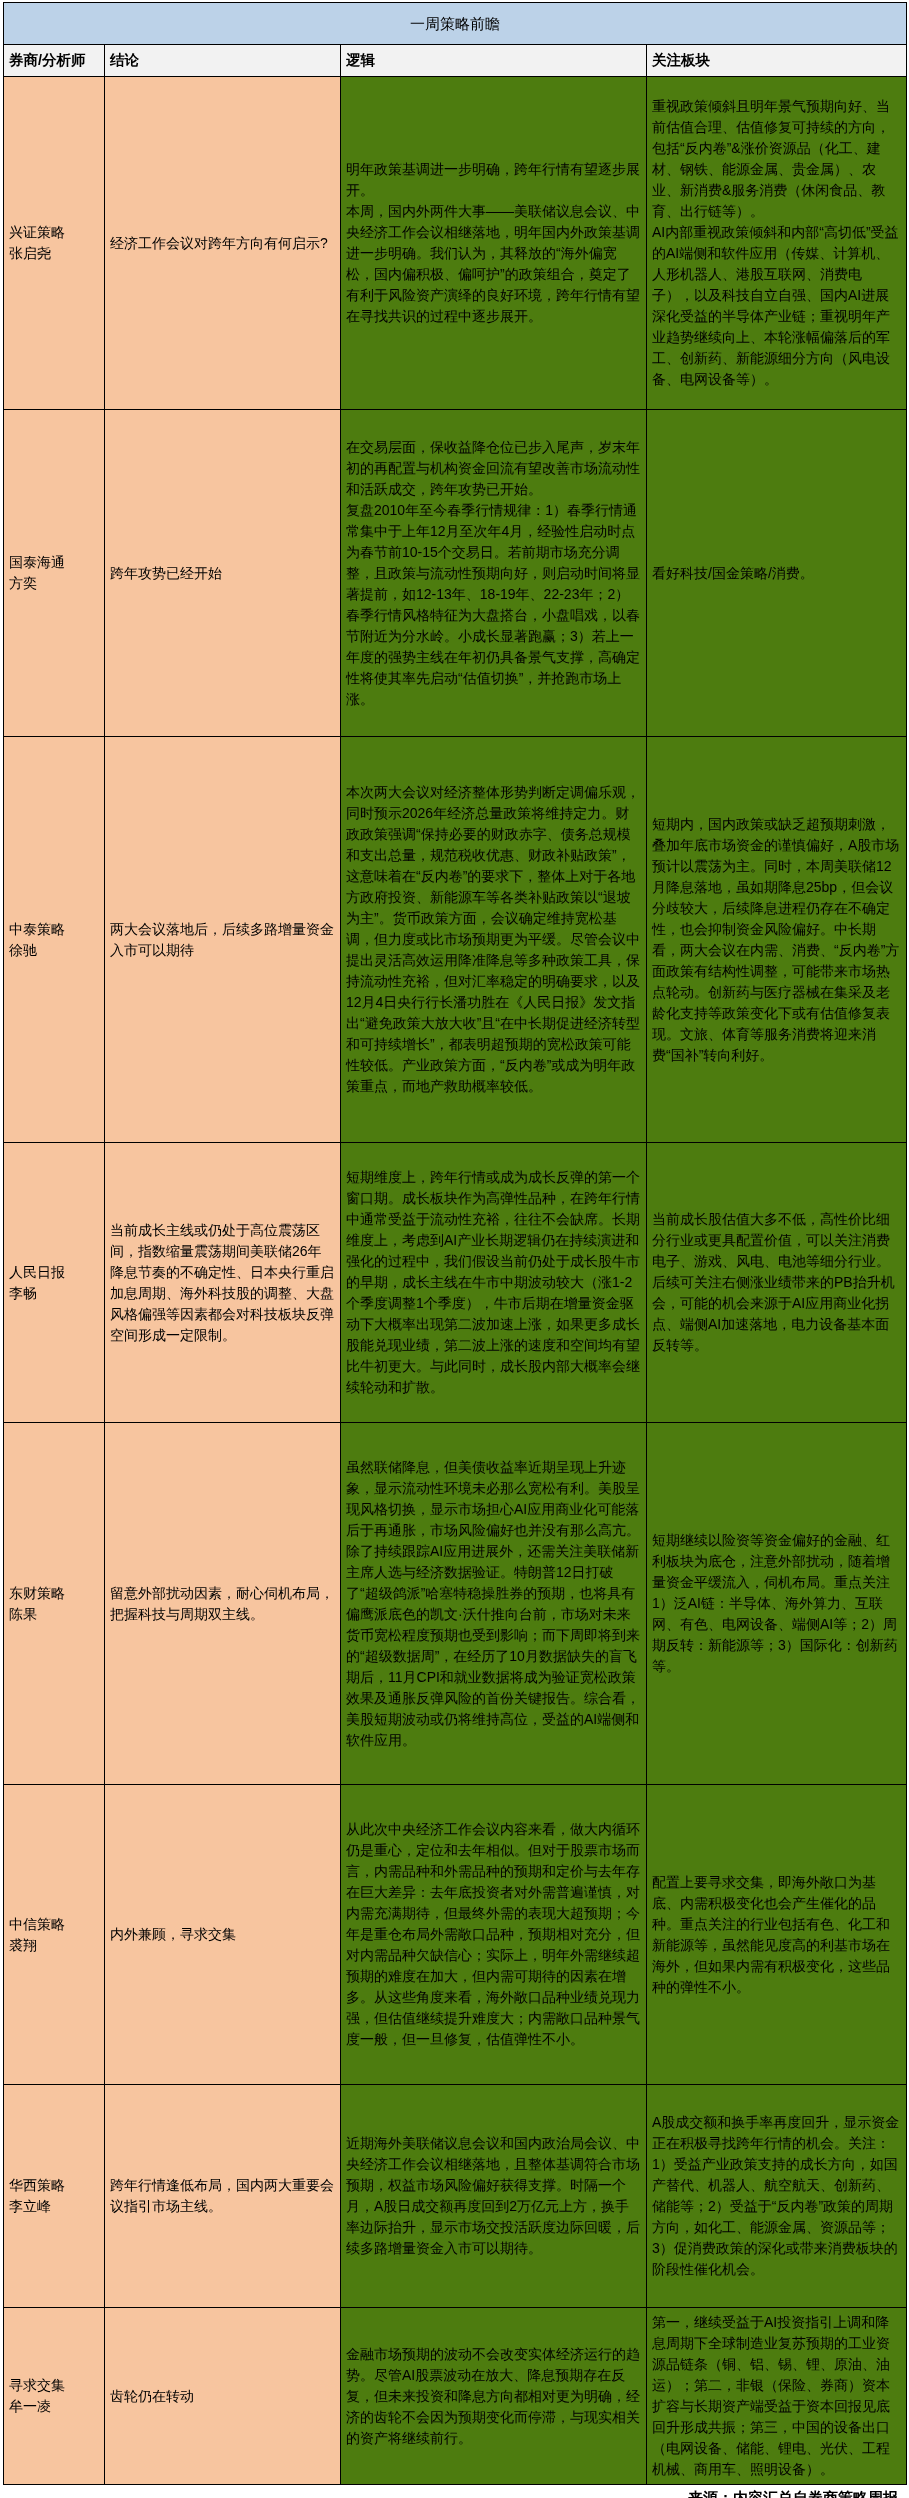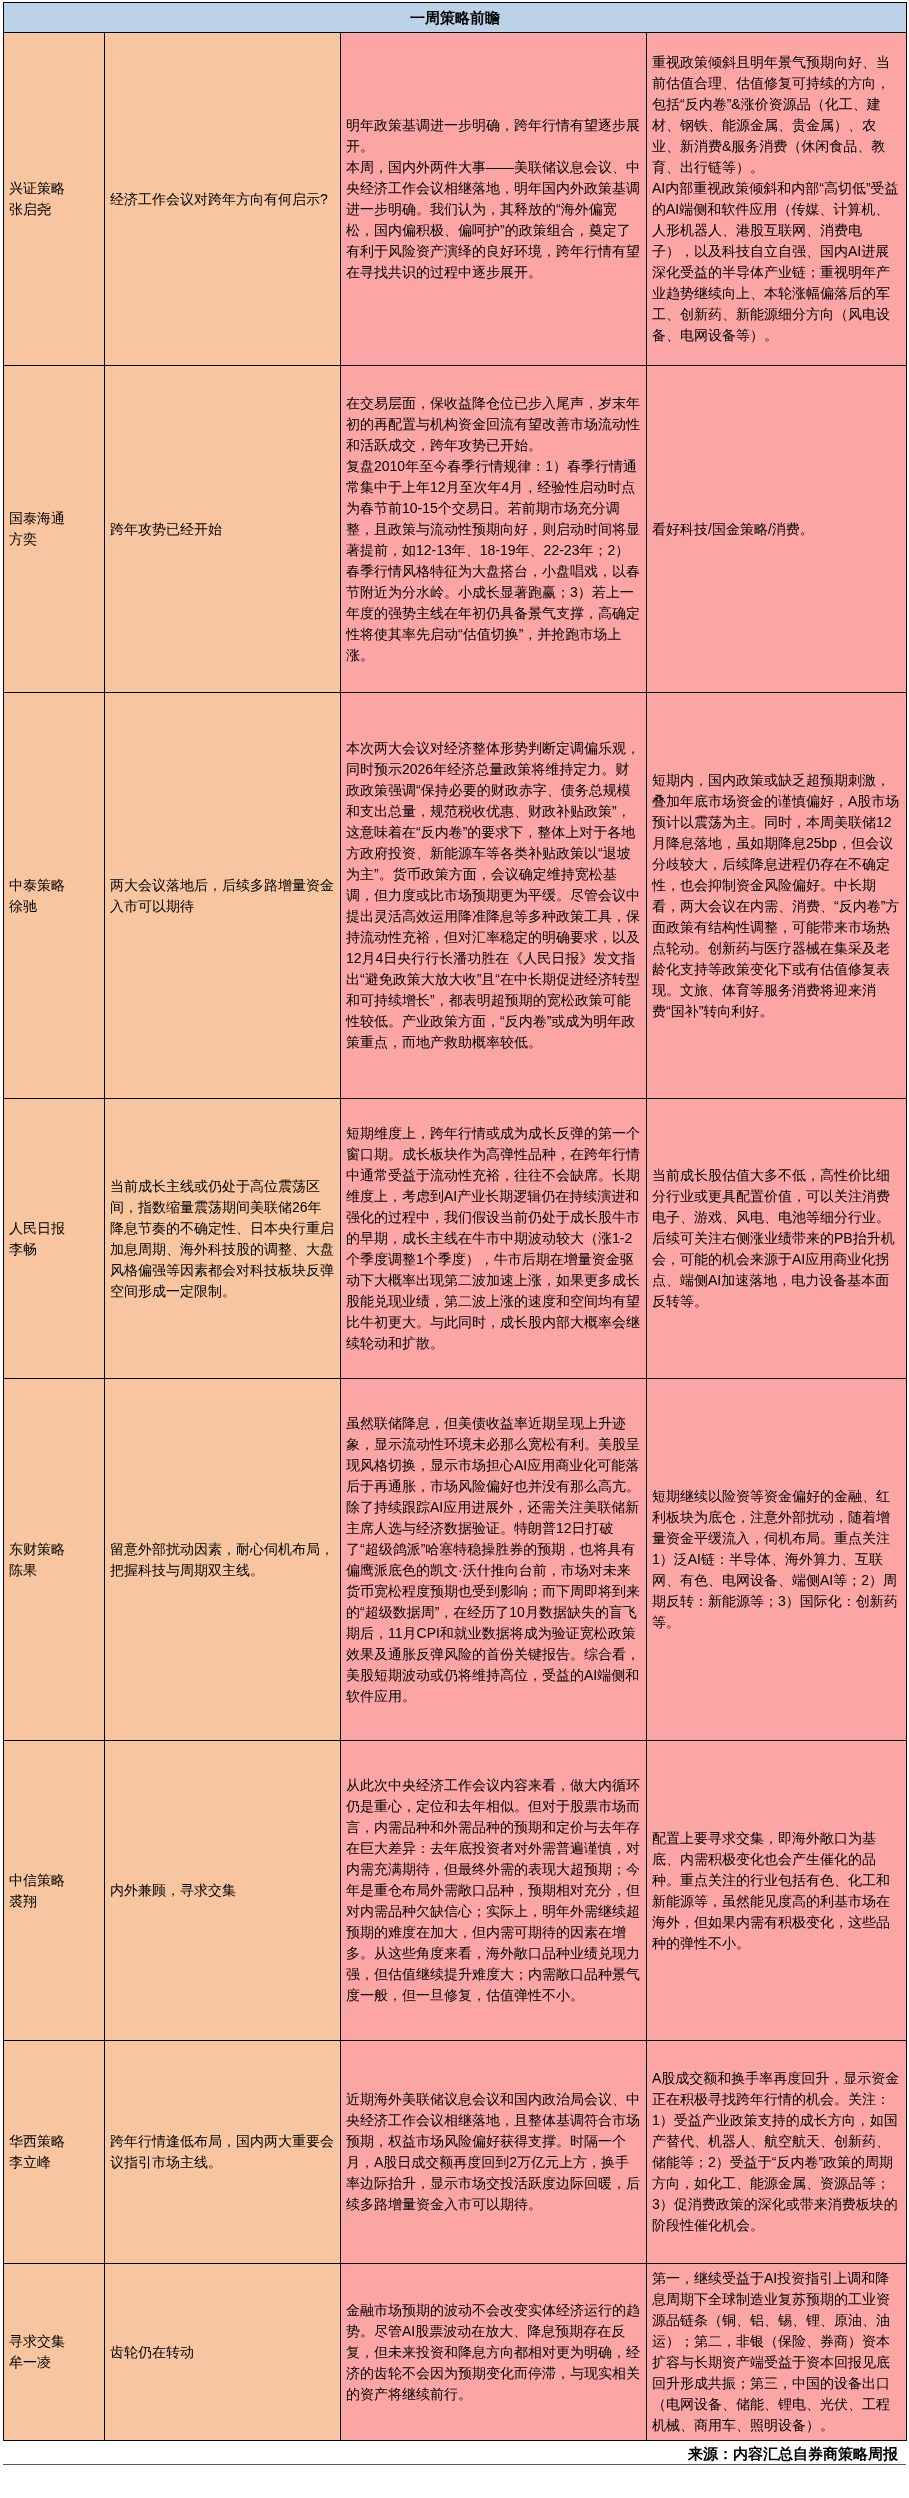--- a/index.html
+++ b/index.html
@@ -11,36 +11,36 @@
     padding:2px 5px;
     vertical-align:middle;
     font-size:14px;
     line-height:21px;
     word-break:break-all;
     white-space:pre-line;
     box-sizing:border-box;
   }
   tr.title-row th {
     background:#BCD2E8;
-    height:30px;
+    height:42px;
     text-align:center;
-    font-weight:bold;
+    font-weight:normal;
     font-size:15px;
     line-height:18px;
     white-space:normal;
   }
   tr.header-row th {
     background:#F2F2F2;
     height:32px;
     text-align:left;
     font-weight:bold;
     font-size:14.5px;
     white-space:normal;
   }
-  td { background:#fca5a5; text-align:left; }
+  td { background:#4d7c0f; text-align:left; }
   td.orange { background:#F7C59F; }
   tr.r1 { height:333px; }
   tr.r2 { height:327px; }
   tr.r3 { height:406px; }
   tr.r4 { height:280px; }
   tr.r5 { height:362px; }
   tr.r6 { height:300px; }
   tr.r7 { height:223px; }
   tr.r8 { height:177px; }
   .footer {
@@ -62,20 +62,26 @@
   <table class="strategy">
     <colgroup>
       <col style="width:101px">
       <col style="width:236px">
       <col style="width:306px">
       <col style="width:260px">
     </colgroup>
     <thead>
       <tr class="title-row">
         <th colspan="4">一周策略前瞻</th>
+      </tr>
+      <tr class="header-row">
+        <th>券商/分析师</th>
+        <th>结论</th>
+        <th>逻辑</th>
+        <th>关注板块</th>
       </tr>
     </thead>
     <tbody>
       <tr class="r1">
         <td class="orange">兴证策略
 张启尧</td>
         <td class="orange">经济工作会议对跨年方向有何启示?</td>
         <td>明年政策基调进一步明确，跨年行情有望逐步展开。
 本周，国内外两件大事——美联储议息会议、中央经济工作会议相继落地，明年国内外政策基调进一步明确。我们认为，其释放的“海外偏宽松，国内偏积极、偏呵护”的政策组合，奠定了有利于风险资产演绎的良好环境，跨年行情有望在寻找共识的过程中逐步展开。</td>
         <td>重视政策倾斜且明年景气预期向好、当前估值合理、估值修复可持续的方向，包括“反内卷”&amp;涨价资源品（化工、建材、钢铁、能源金属、贵金属）、农业、新消费&amp;服务消费（休闲食品、教育、出行链等）。

